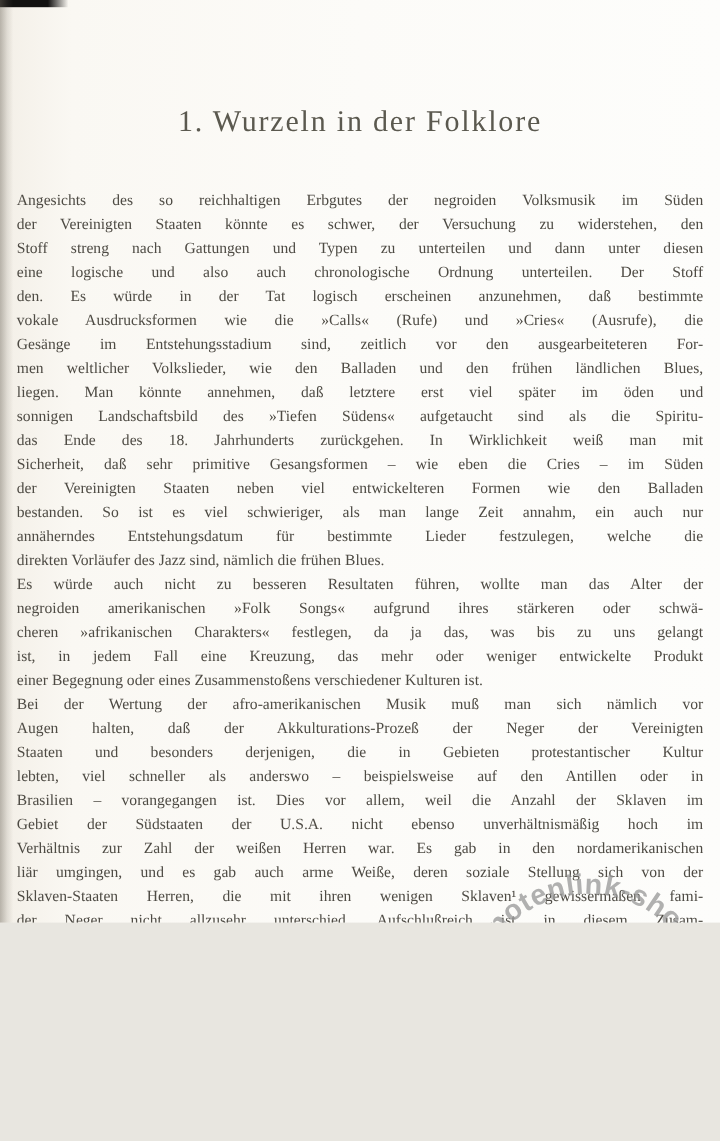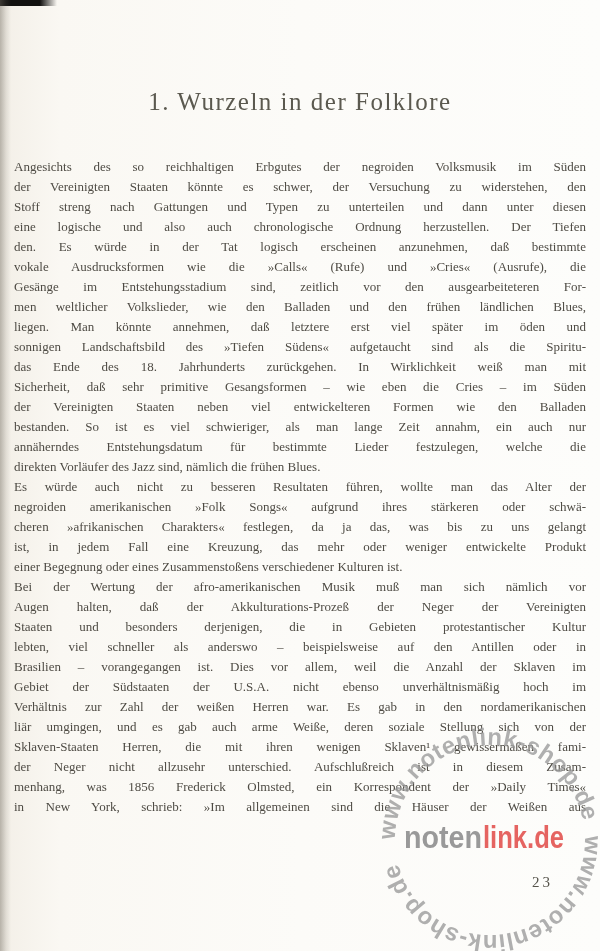--- a/index.html
+++ b/index.html
@@ -1,18 +1,18 @@
 <!DOCTYPE html>
 <html><head>
 <meta charset="utf-8">
 <style>
   html,body{margin:0;padding:0;background:#e8e6e0;}
   .page{
     position:relative;
-    width:600px;height:951px;
+    width:600px;height:769px;
     margin:0 auto;
     background:linear-gradient(to right,#f3efe7 0px,#faf8f3 60px,#fcfbf8 300px,#fdfdfb 600px);
     overflow:hidden;
     font-family:"Liberation Serif", serif;
   }
   .top-dark-bar{
     position:absolute;left:0;top:0;width:57px;height:6px;
     background:linear-gradient(to right,#121110 70%,rgba(18,17,16,0));
   }
   .left-shade{
@@ -67,21 +67,21 @@
 <div class="page">
   <div class="top-dark-bar"></div>
   <div class="left-shade"></div>
 
   <h1 class="title">1. Wurzeln in der Folklore</h1>
 
   <div class="textblock" id="textblock">
       <div class="line">Angesichts des so reichhaltigen Erbgutes der negroiden Volksmusik im Süden</div>
       <div class="line">der Vereinigten Staaten könnte es schwer, der Versuchung zu widerstehen, den</div>
       <div class="line">Stoff streng nach Gattungen und Typen zu unterteilen und dann unter diesen</div>
-      <div class="line">eine logische und also auch chronologische Ordnung herzustellen. Der Tiefen</div>
+      <div class="line">eine logische und also auch chronologische Ordnung unterteilen. Der Stoff</div>
       <div class="line">den. Es würde in der Tat logisch erscheinen anzunehmen, daß bestimmte</div>
       <div class="line">vokale Ausdrucksformen wie die »Calls« (Rufe) und »Cries« (Ausrufe), die</div>
       <div class="line">Gesänge im Entstehungsstadium sind, zeitlich vor den ausgearbeiteteren For-</div>
       <div class="line">men weltlicher Volkslieder, wie den Balladen und den frühen ländlichen Blues,</div>
       <div class="line">liegen. Man könnte annehmen, daß letztere erst viel später im öden und</div>
       <div class="line">sonnigen Landschaftsbild des »Tiefen Südens« aufgetaucht sind als die Spiritu-</div>
       <div class="line">das Ende des 18. Jahrhunderts zurückgehen. In Wirklichkeit weiß man mit</div>
       <div class="line">Sicherheit, daß sehr primitive Gesangsformen – wie eben die Cries – im Süden</div>
       <div class="line">der Vereinigten Staaten neben viel entwickelteren Formen wie den Balladen</div>
       <div class="line">bestanden. So ist es viel schwieriger, als man lange Zeit annahm, ein auch nur</div>

